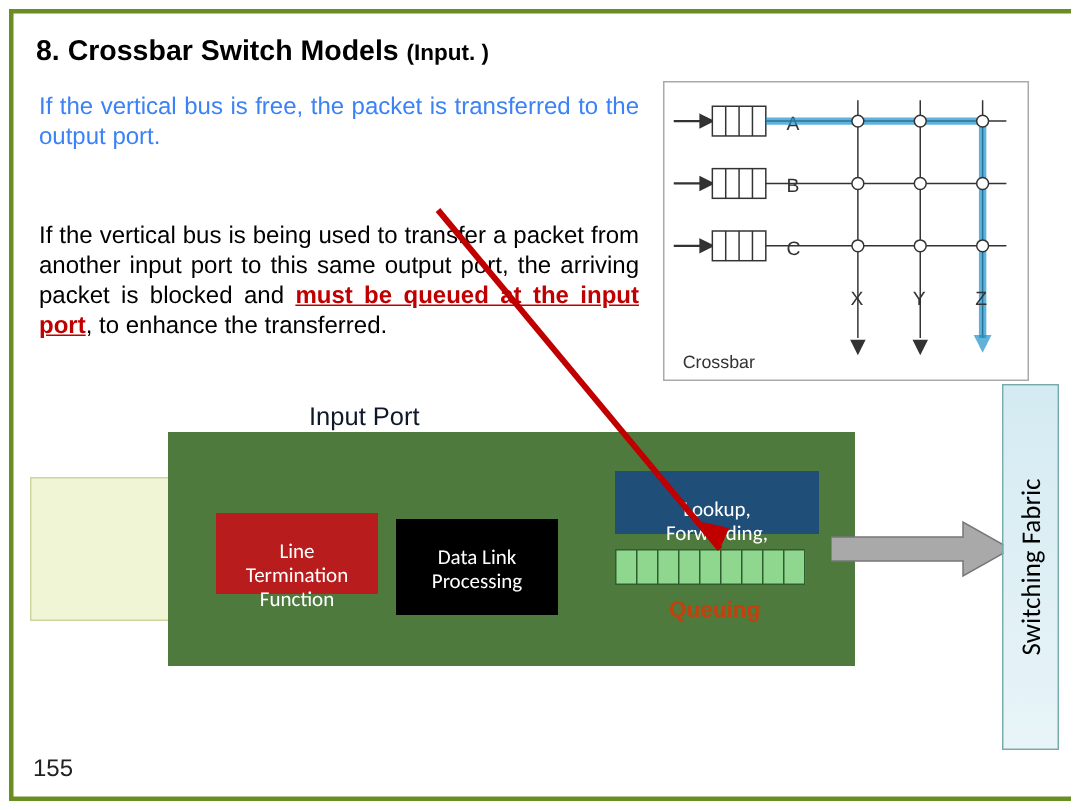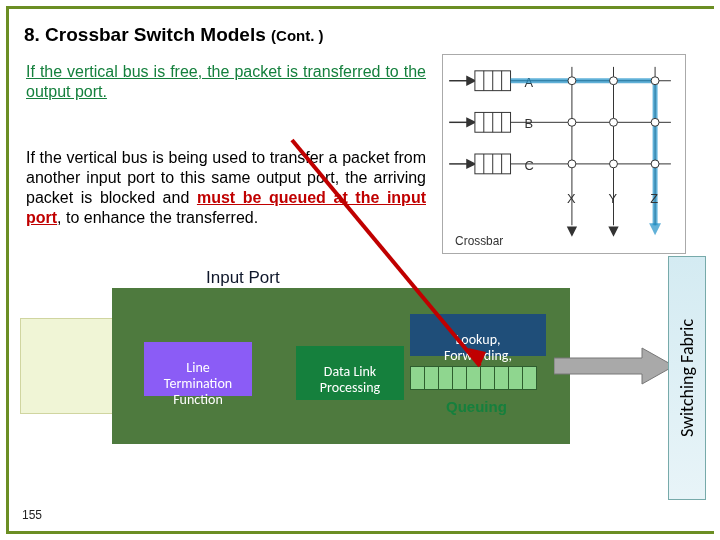--- a/index.html
+++ b/index.html
@@ -25,24 +25,23 @@
     font-size: 19px;
     font-weight: bold;
     color: #000;
   }
   .title .cont { font-size: 15px; }
   .para1 {
     position: absolute;
     left: 26px; top: 62px;
     width: 400px;
     font-size: 16px;
-    color: #15803d;
+    color: #3b82f6;
     text-align: justify;
     line-height: 1.25;
-    text-decoration: underline;
   }
   .para2 {
     position: absolute;
     left: 26px; top: 148px;
     width: 400px;
     font-size: 16px;
     color: #000;
     text-align: justify;
     line-height: 1.25;
   }
@@ -72,40 +71,40 @@
     width: 108px;
     padding: 18px 4px;
     text-align: center;
     font-family: Calibri, sans-serif;
     font-size: 14px;
     color: #fff;
     line-height: 1.15;
   }
   .line-term {
     left: 144px; top: 342px;
-    background: #8b5cf6;
+    background: #b91c1c;
     height: 54px;
   }
   .data-link {
-    left: 296px; top: 346px;
-    background: #15803d;
-    height: 54px;
+    left: 264px; top: 346px;
+    background: #000000;
+    height: 64px;
   }
   .lookup {
     left: 410px; top: 314px;
     background: #1f4e79;
     height: 42px;
     width: 136px;
   }
   .queuing-label {
     position: absolute;
     left: 446px; top: 398px;
     font-size: 15px;
     font-weight: bold;
-    color: #15803d;
+    color: #c2410c;
   }
   .queue-boxes {
     position: absolute;
     left: 410px; top: 366px;
     display: flex;
   }
   .queue-cell {
     width: 15px; height: 24px;
     background: #8fd68f;
     border: 1px solid #2e5e2e;
@@ -137,38 +136,38 @@
     color: #000;
   }
   .big-arrow {
     position: absolute;
     left: 554px; top: 346px;
     width: 120px; height: 40px;
   }
   .page-num {
     position: absolute;
     left: 22px; bottom: 18px;
-    font-size: 12px;
+    font-size: 16px;
     color: #222;
   }
   .red-diag {
     position: absolute;
     left: 282px; top: 130px;
     width: 260px; height: 250px;
     pointer-events: none;
   }
 </style>
 </head>
 <body>
 
 <div class="page-frame"></div>
 
 <div class="title">
   <span>8. Crossbar Switch Models</span>
-  <span class="cont">(Cont. )</span>
+  <span class="cont">(Input. )</span>
 </div>
 
 <div class="para1">If the vertical bus is free, the packet is transferred to the output port.</div>
 
 <div class="para2">
   <span>If the vertical bus is being used to transfer a packet from another input port to this same output port, the arriving packet is blocked and </span><span class="red underline">must be queued at the input port</span><span>, to enhance the transferred.</span>
 </div>
 
 <div class="input-port-label">Input Port</div>
 

